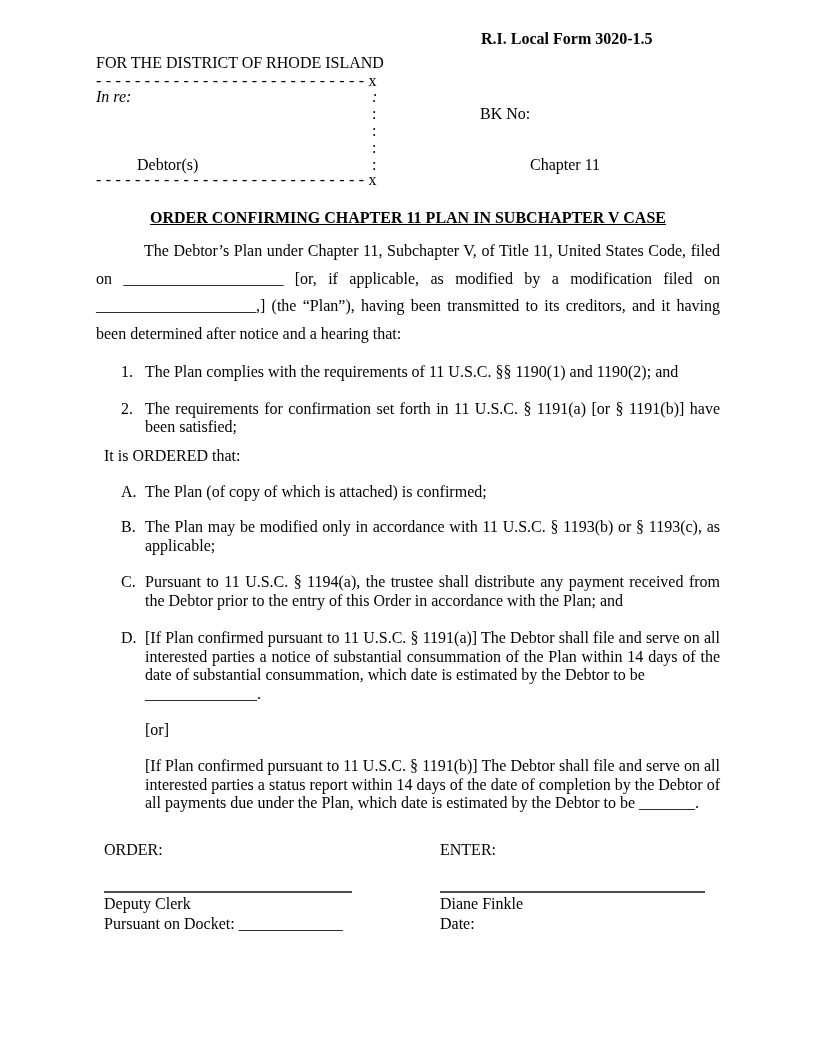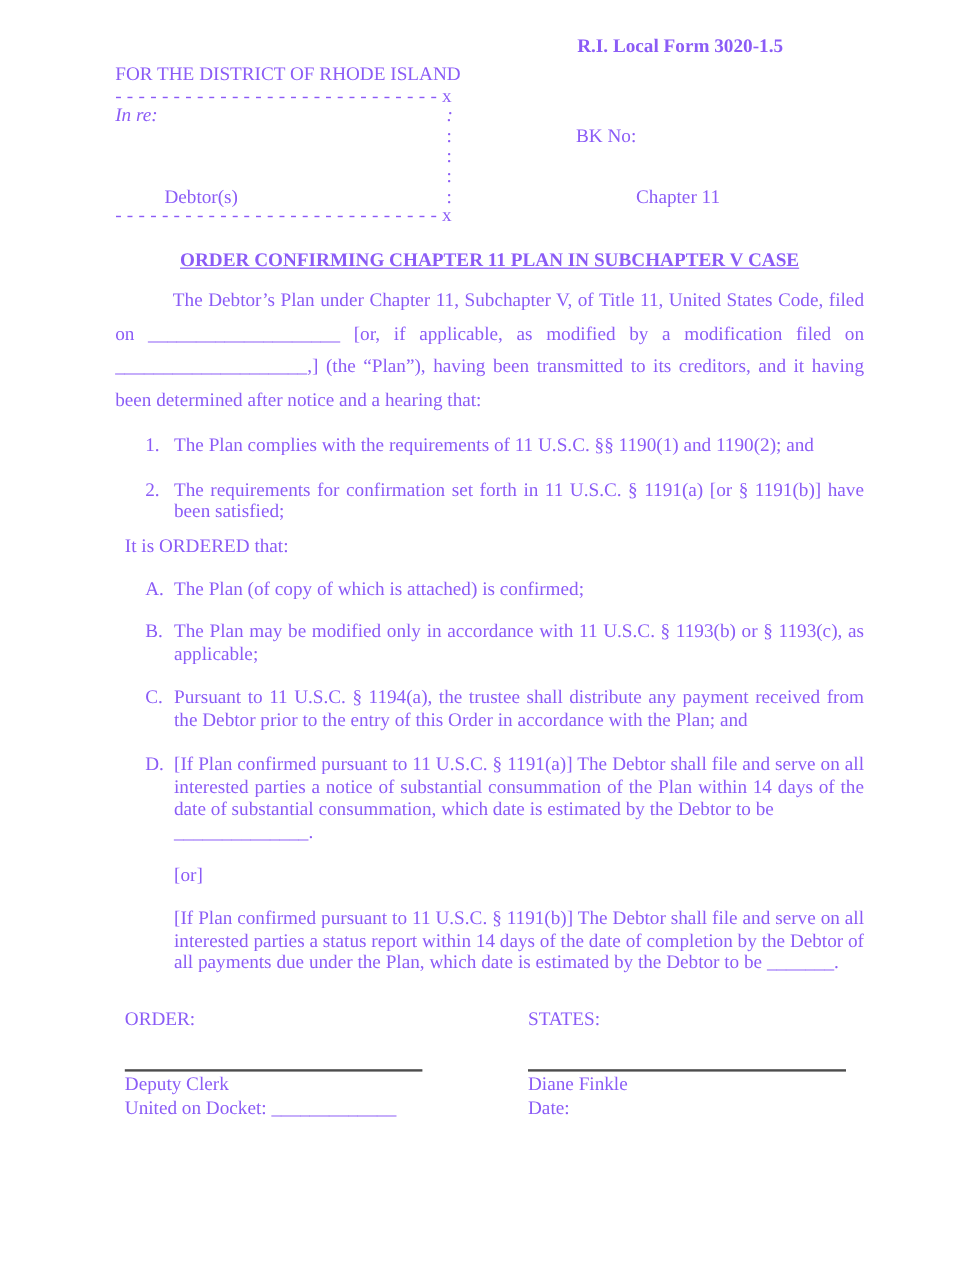--- a/index.html
+++ b/index.html
@@ -3,21 +3,21 @@
 <meta charset="utf-8">
 <style>
   html, body { margin: 0; padding: 0; background: #ffffff; }
   .page {
     position: relative;
     width: 816px;
     height: 1056px;
     background: #ffffff;
     font-family: "Liberation Serif", serif;
     font-size: 16px;
-    color: #8b5cf6;
+    color: #000000;
     overflow: hidden;
     box-sizing: border-box;
     padding: 30px 96px 0 96px;
   }
   .form-number {
     font-weight: bold;
     margin-left: 385px;
     line-height: 18px;
     white-space: nowrap;
   }
@@ -121,23 +121,23 @@
 
   <div class="or-sep">[or]</div>
 
   <div class="alt-par">[If Plan confirmed pursuant to 11 U.S.C. § 1191(b)] The Debtor shall file and serve on all interested parties a status report within 14 days of the date of completion by the Debtor of all payments due under the Plan, which date is estimated by the Debtor to be _______.</div>
 
   <div class="signatures">
     <div class="sig-col-left">
       <div class="sig-heading">ORDER:</div>
       <div class="sig-line"></div>
       <div class="sig-text">Deputy Clerk</div>
-      <div class="sig-text nowrap"><span>United on Docket: </span><span>_____________</span></div>
+      <div class="sig-text nowrap"><span>Pursuant on Docket: </span><span>_____________</span></div>
     </div>
     <div class="sig-col-right">
-      <div class="sig-heading">STATES:</div>
+      <div class="sig-heading">ENTER:</div>
       <div class="sig-line"></div>
       <div class="sig-text">Diane Finkle</div>
       <div class="sig-text">Date:</div>
     </div>
   </div>
 
 </div>
 
 </body></html>

